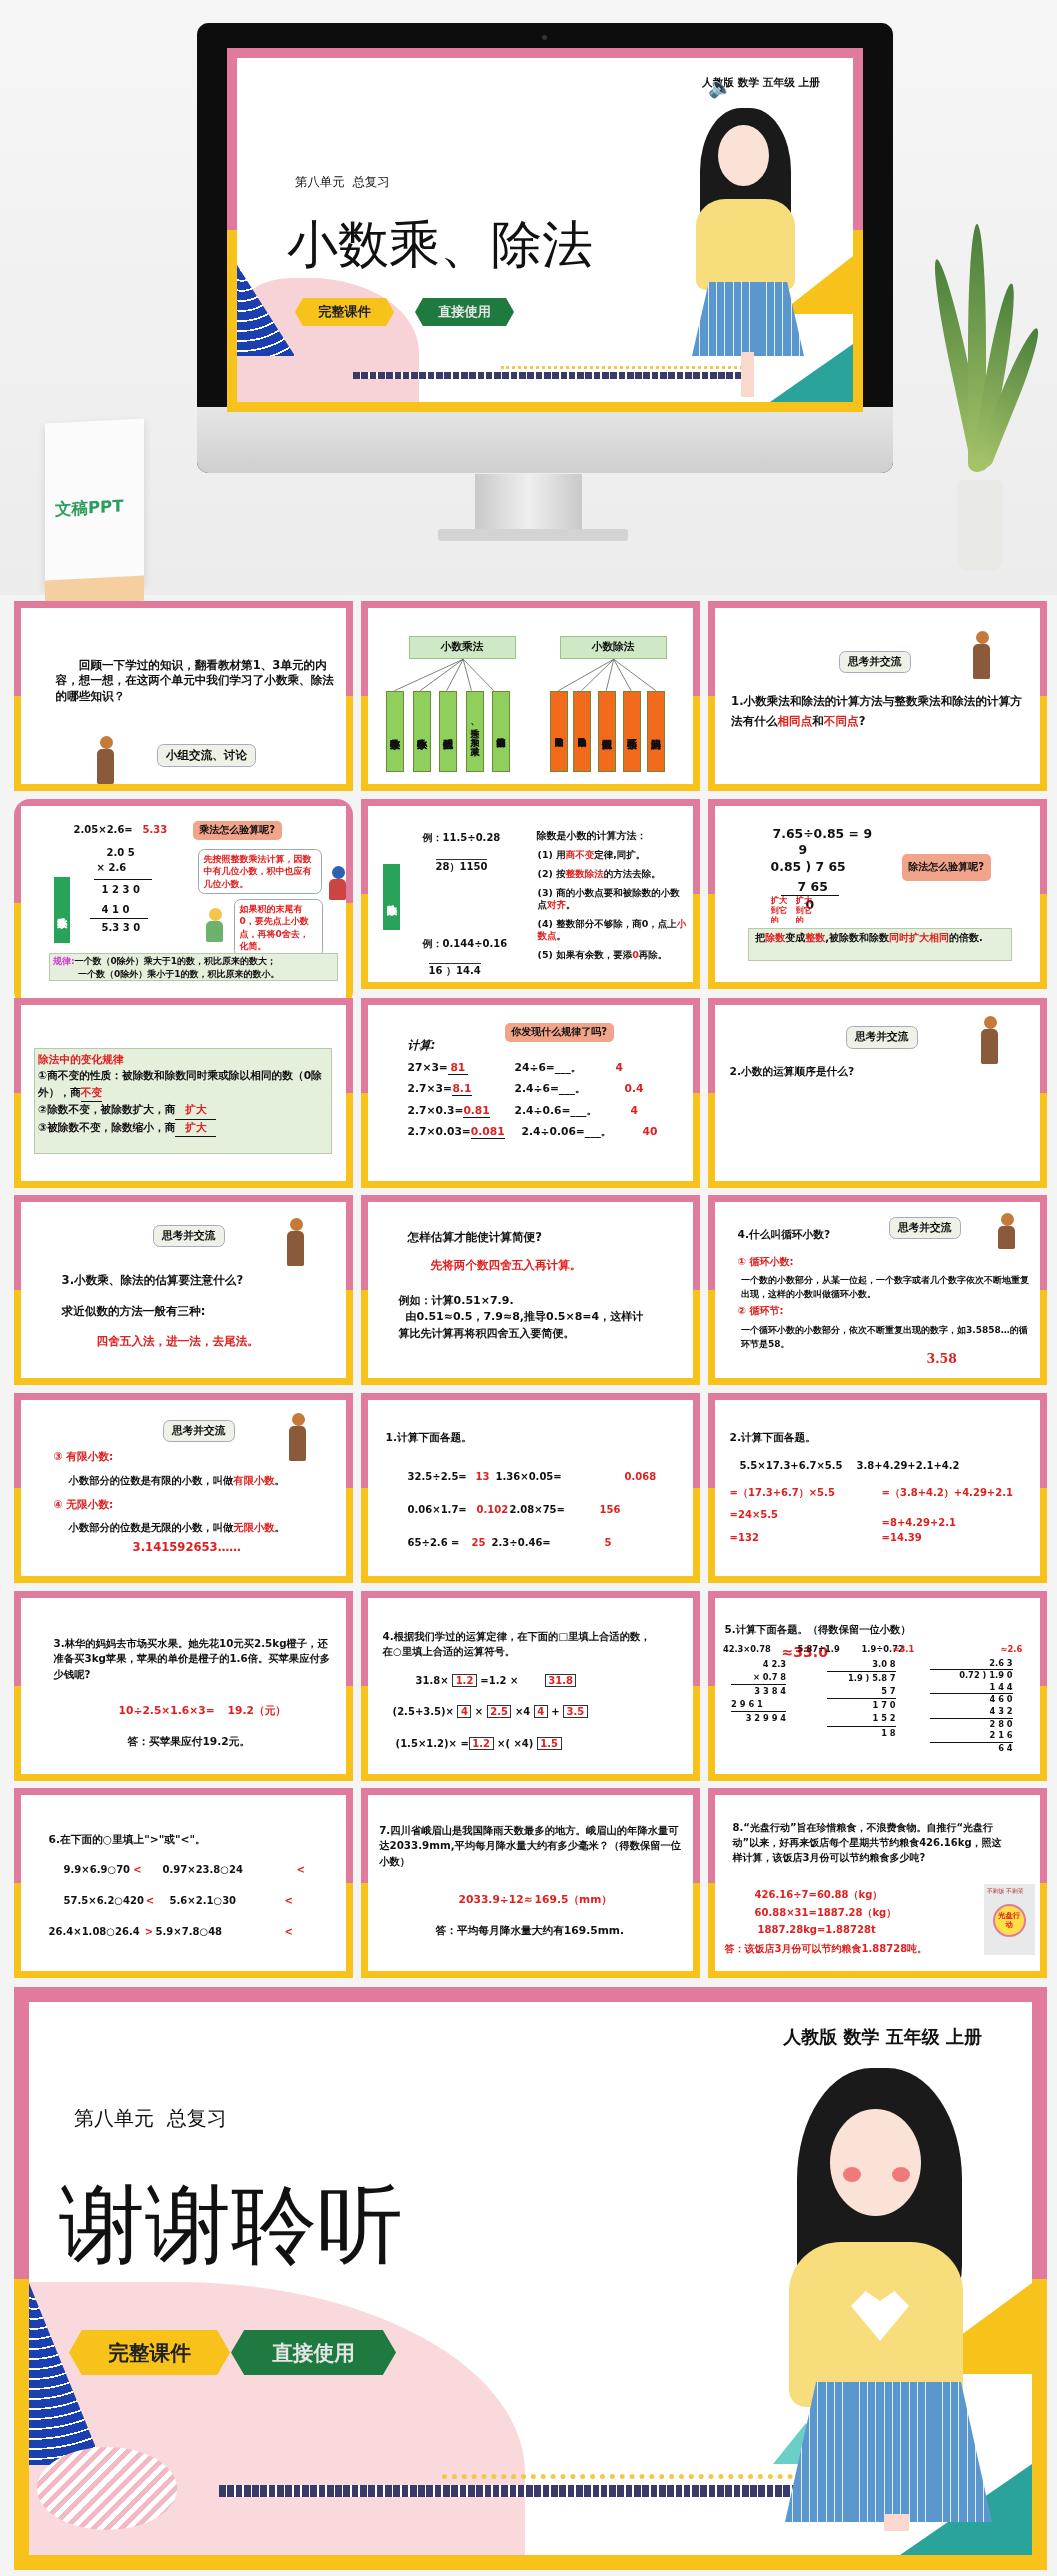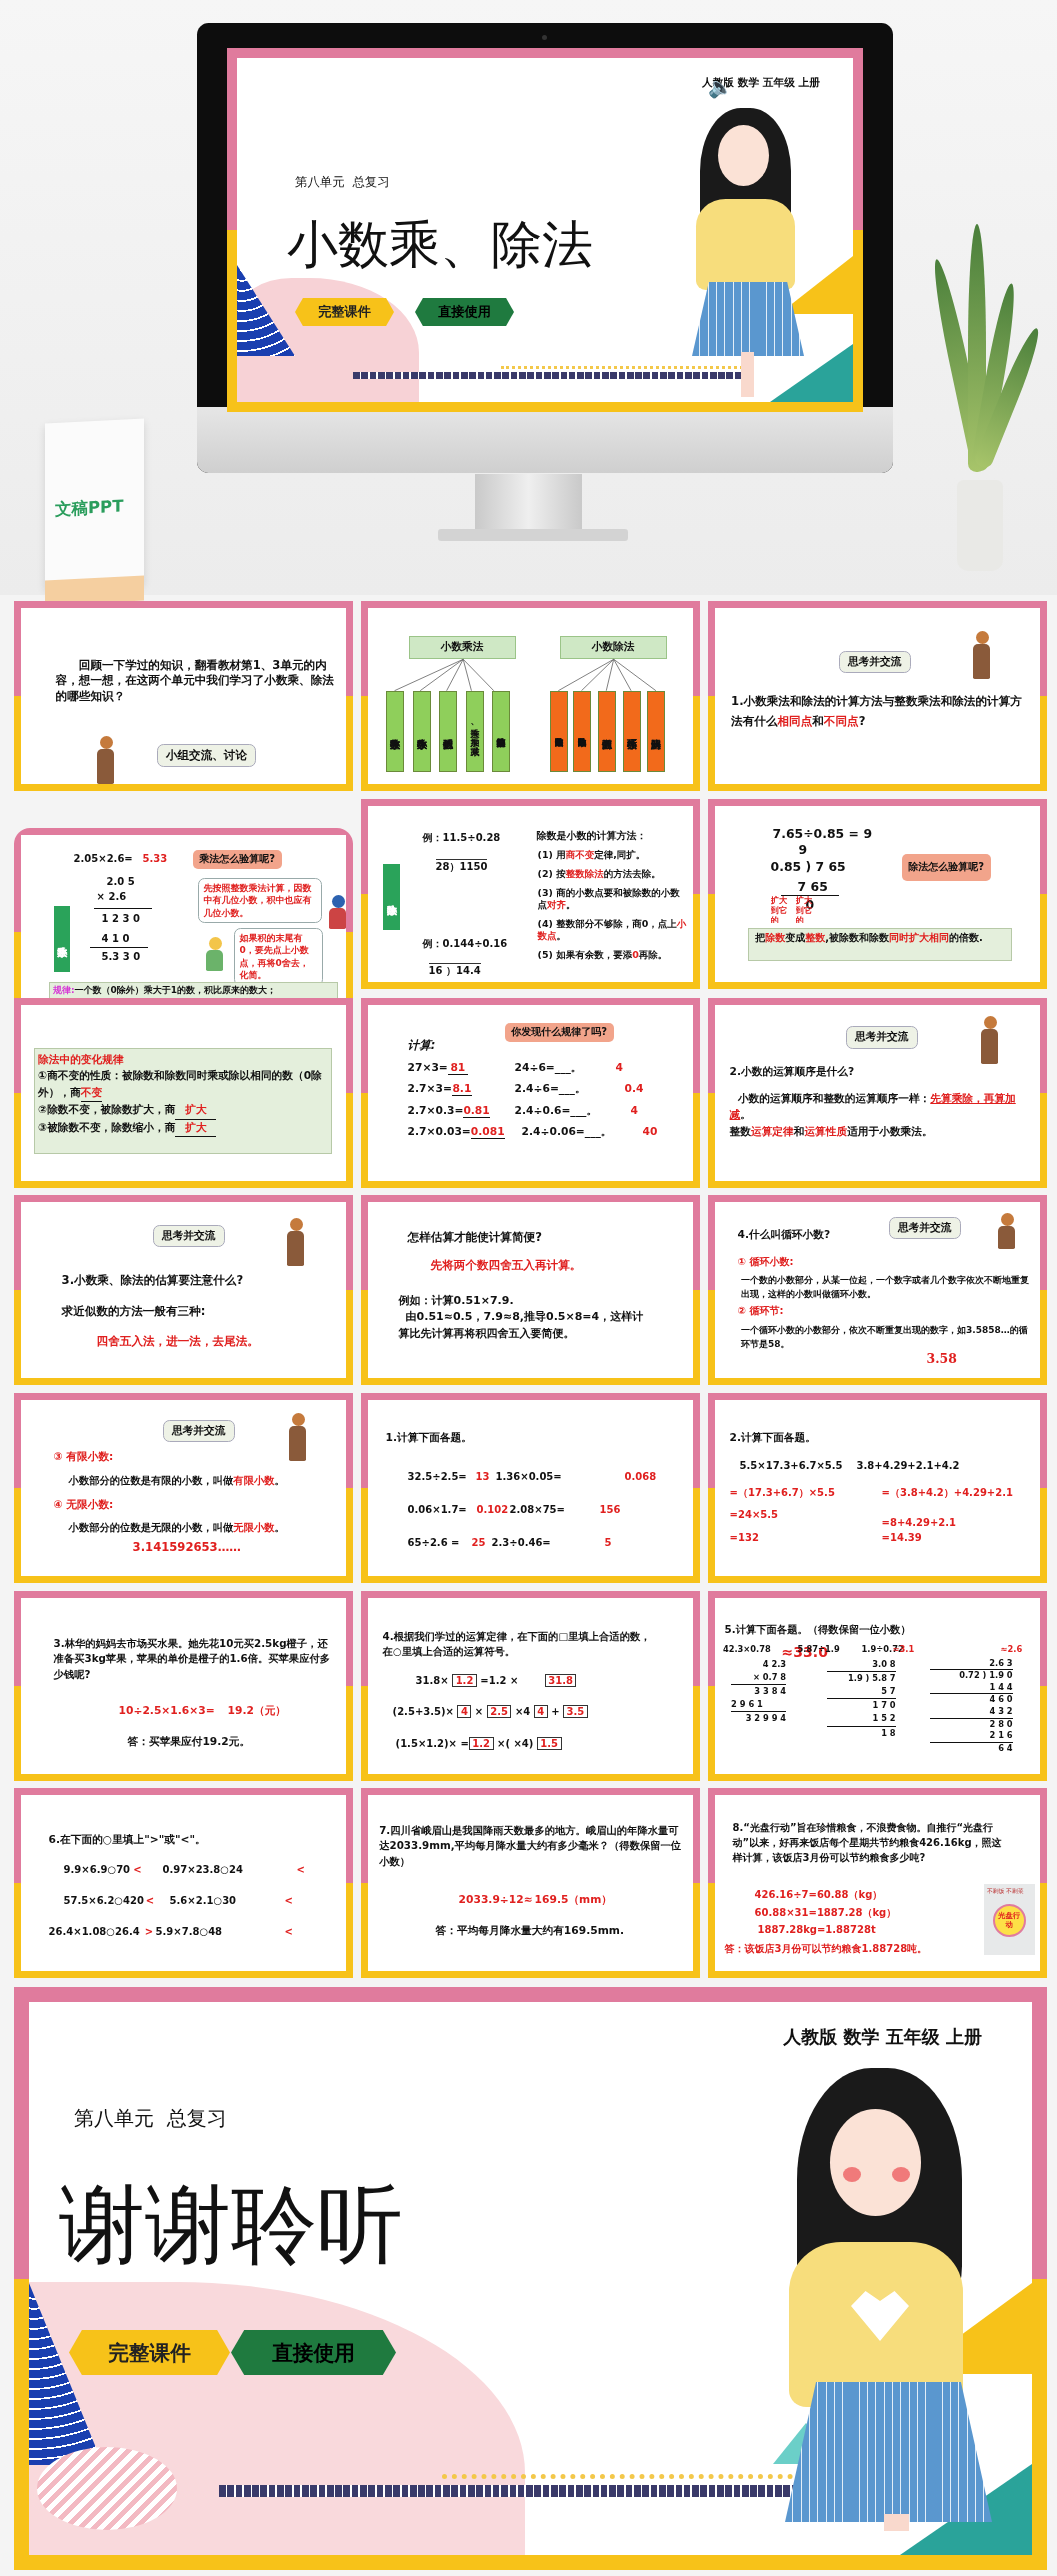--- a/index.html
+++ b/index.html
@@ -25,21 +25,21 @@
   .green-badge { background: #2aa35a; color: #fff; }
   .bubble { position: absolute; background: #eef2e6; border: 0.8px solid #aab; border-radius: 6.6px; font-weight: bold; padding: 3.3px 8.3px; font-size: 10.7px; }
   .salmon { background: #f2a48b; border-radius: 5px; font-weight: bold; }
   .teacher { position: absolute; width: 21.5px; height: 50px; }
   .teacher .head { position: absolute; left: 5px; top: 0; width: 13.2px; height: 13.2px; background: #c57a3c; border-radius: 50%; }
   .teacher .body { position: absolute; left: 2.5px; top: 13.2px; width: 16.5px; height: 35px; background: #8a5a3a; border-radius: 5px 5px 1.7px 1.7px; }
 
   .cover { position: absolute; }
   .tag { position: absolute; font-weight: bold; display: flex; align-items: center; justify-content: center; clip-path: polygon(8% 0,92% 0,100% 50%,92% 100%,8% 100%,0 50%); }
   .tag.y { background: #f7c219; color: #222; }
-  .tag.g { background: #1f7a3f; color: #000000; }
+  .tag.g { background: #1f7a3f; color: #e5e5e5; }
   .girl { position: absolute; }
   .girl .hair { position: absolute; background: #1a1a1a; border-radius: 45% 45% 20% 20%; }
   .girl .face { position: absolute; background: #fbe2d6; border-radius: 50%; }
   .girl .shirt { position: absolute; background: #f7dd7c; border-radius: 30% 30% 10% 10%; }
   .girl .skirt { position: absolute; background: repeating-linear-gradient(90deg,#5a97cf 0 7.4px,#e3eef8 7.4px 8.3px); clip-path: polygon(15% 0,85% 0,100% 100%,0 100%); }
   .girl .leg { position: absolute; background: #f9d9cd; }
   .deco-left { position: absolute; background: repeating-radial-gradient(circle at 5px 5px,#fff 0 1.7px,#1a3fb0 1.7px 10px); clip-path: polygon(0 0,100% 100%,0 100%); }
   .deco-pink { position: absolute; background: #f7d2d6; border-radius: 30% 60% 0 0; }
   .deco-yellow { position: absolute; background: #f7c219; clip-path: polygon(100% 0,100% 100%,0 100%); }
   .deco-teal { position: absolute; background: #2aa39a; clip-path: polygon(100% 0,100% 100%,0 100%); }
@@ -160,21 +160,21 @@
     <div class="teacher" style="left:256px;top:23px;">
         <div class="head"></div>
         <div class="body"></div>
       </div>
     <div style="position:absolute;left:16.5px;top:83px;width:298px;font-size:11.6px;font-weight:bold;line-height:20px;">
       <span>1.小数乘法和除法的计算方法与整数乘法和除法的计算方法有什么</span><span class="red">相同点</span><span>和</span><span class="red">不同点</span><span>?</span>
     </div>
   </div>
 </div>
 
-<div class="slide" style="left:14px;top:828px;width:339px;height:208px;border-radius:16px;">
+<div class="slide" style="left:14px;top:799px;width:339px;height:208px;border-radius:16px;">
   <div class="frame-top"></div>
     <div class="frame-bot"></div>
   <div class="inner">
     <div class="vbox green-badge" style="left:33px;top:71px;width:16.5px;height:66px;border:none;font-size:10px;">小数乘法</div>
     <div class="t" style="left:53px;top:18px;font-size:10px;">2.05×2.6=</div>
     <div class="t red" style="left:122px;top:18px;font-size:10px;">5.33</div>
     <div class="salmon t" style="left:172px;top:15px;padding:2.5px 6.6px;font-size:10px;">乘法怎么验算呢?</div>
     <div class="t" style="left:86px;top:41px;font-size:10px;">2.0 5</div>
     <div class="t" style="left:76px;top:56px;font-size:10px;">× 2.6</div>
     <div style="position:absolute;left:73px;top:73px;width:58px;border-top:0.8px solid #111;"></div>
@@ -270,24 +270,20 @@
 <div class="slide" style="left:708px;top:998px;width:339px;height:190px;">
   <div class="frame-top"></div>
     <div class="frame-bot"></div>
   <div class="inner">
     <div class="bubble" style="left:131px;top:21.5px;">思考并交流</div>
     <div class="teacher" style="left:264px;top:11.6px;">
         <div class="head"></div>
         <div class="body"></div>
       </div>
     <div class="t" style="left:15px;top:60px;font-size:10.7px;">2.小数的运算顺序是什么?</div>
-    <div style="position:absolute;left:15px;top:86px;width:306px;font-size:10.7px;font-weight:bold;line-height:16.5px;">
-      <span style="padding-left:8.3px;">小数的运算顺序和整数的运算顺序一样：</span><span class="red" style="text-decoration:underline;">先算乘除，再算加减</span><span>。</span><br>
-      <span>整数</span><span class="red">运算定律</span><span>和</span><span class="red">运算性质</span><span>适用于小数乘法。</span>
-    </div>
   </div>
 </div>
 
 <div class="slide" style="left:14px;top:1195px;width:339px;height:190px;">
   <div class="frame-top"></div>
     <div class="frame-bot"></div>
   <div class="inner">
     <div class="bubble" style="left:132px;top:23px;">思考并交流</div>
     <div class="teacher" style="left:264px;top:16.5px;">
         <div class="head"></div>

